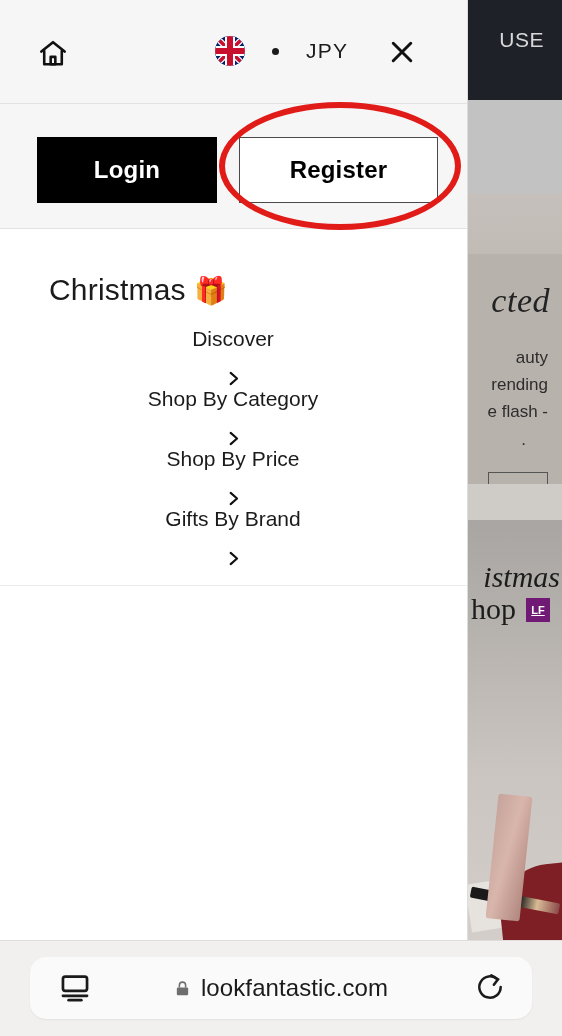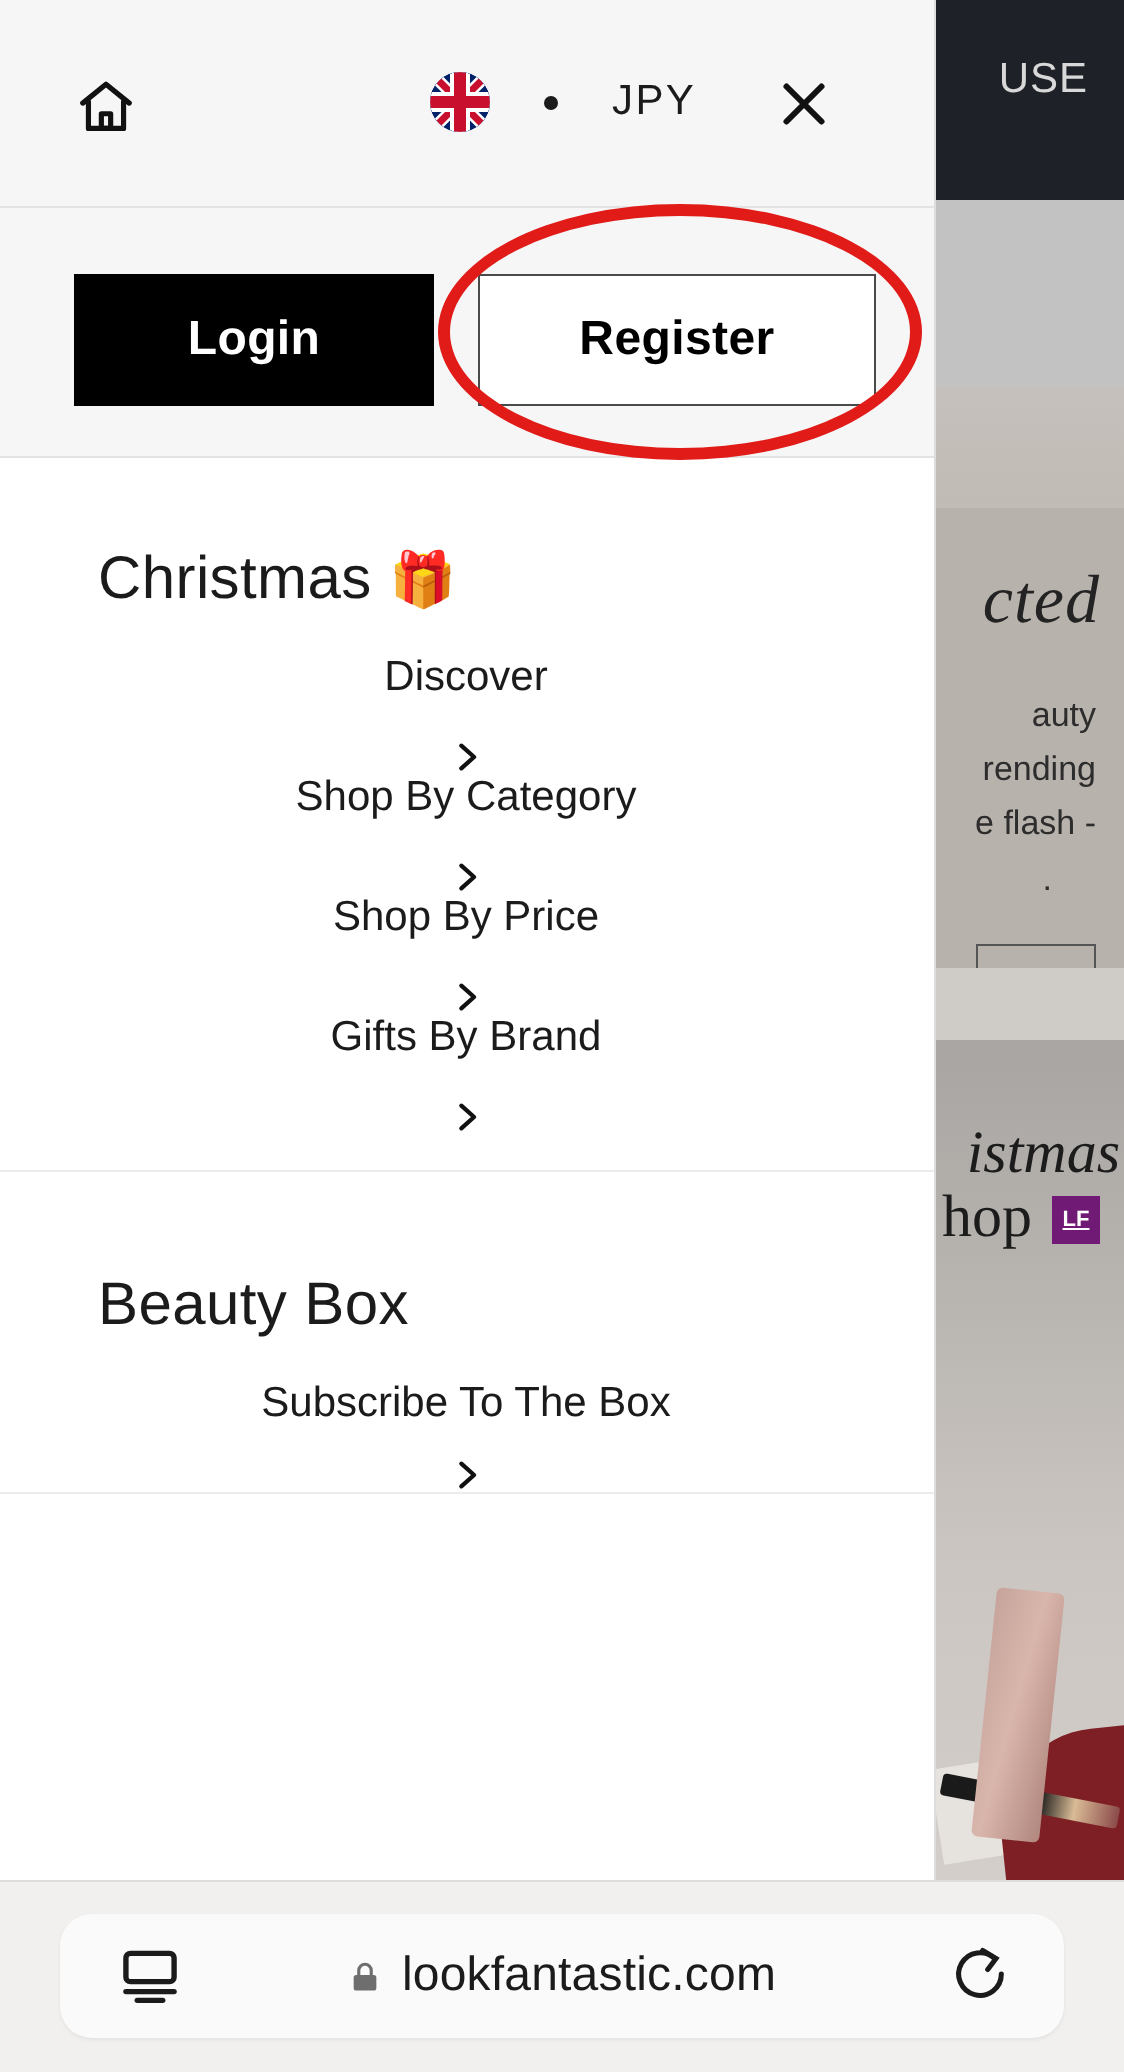--- a/index.html
+++ b/index.html
@@ -320,33 +320,20 @@
         <li class="nav-item">
           <span class="nav-item-label">Gifts By Brand</span>
           <svg class="chev" viewBox="0 0 24 24" fill="none" stroke="#111" stroke-width="3" stroke-linecap="round" stroke-linejoin="round">
               <path d="M8 4l9 8-9 8"></path>
             </svg>
         </li>
       </ul>
     </div>
 
 
-    <div class="nav-section" id="section-beautybox">
-      <div class="section-title">
-        <span>Beauty Box</span>
-      </div>
-      <ul class="nav-list" style="margin-top:22px;">
-        <li class="nav-item">
-          <span class="nav-item-label">Subscribe To The Box</span>
-          <svg class="chev" viewBox="0 0 24 24" fill="none" stroke="#111" stroke-width="3" stroke-linecap="round" stroke-linejoin="round">
-              <path d="M8 4l9 8-9 8"></path>
-            </svg>
-        </li>
-      </ul>
-    </div>
 
   </div>
 </div>
 
 <div id="highlight-ellipse"></div>
 
 <div id="browser-bar">
   <div id="url-pill">
     <svg id="reader-icon" viewBox="0 0 24 24" fill="none" stroke="#1b1b1b" stroke-width="1.9" stroke-linecap="round">
       <rect x="3.5" y="4" width="17" height="10" rx="1.6"></rect>

